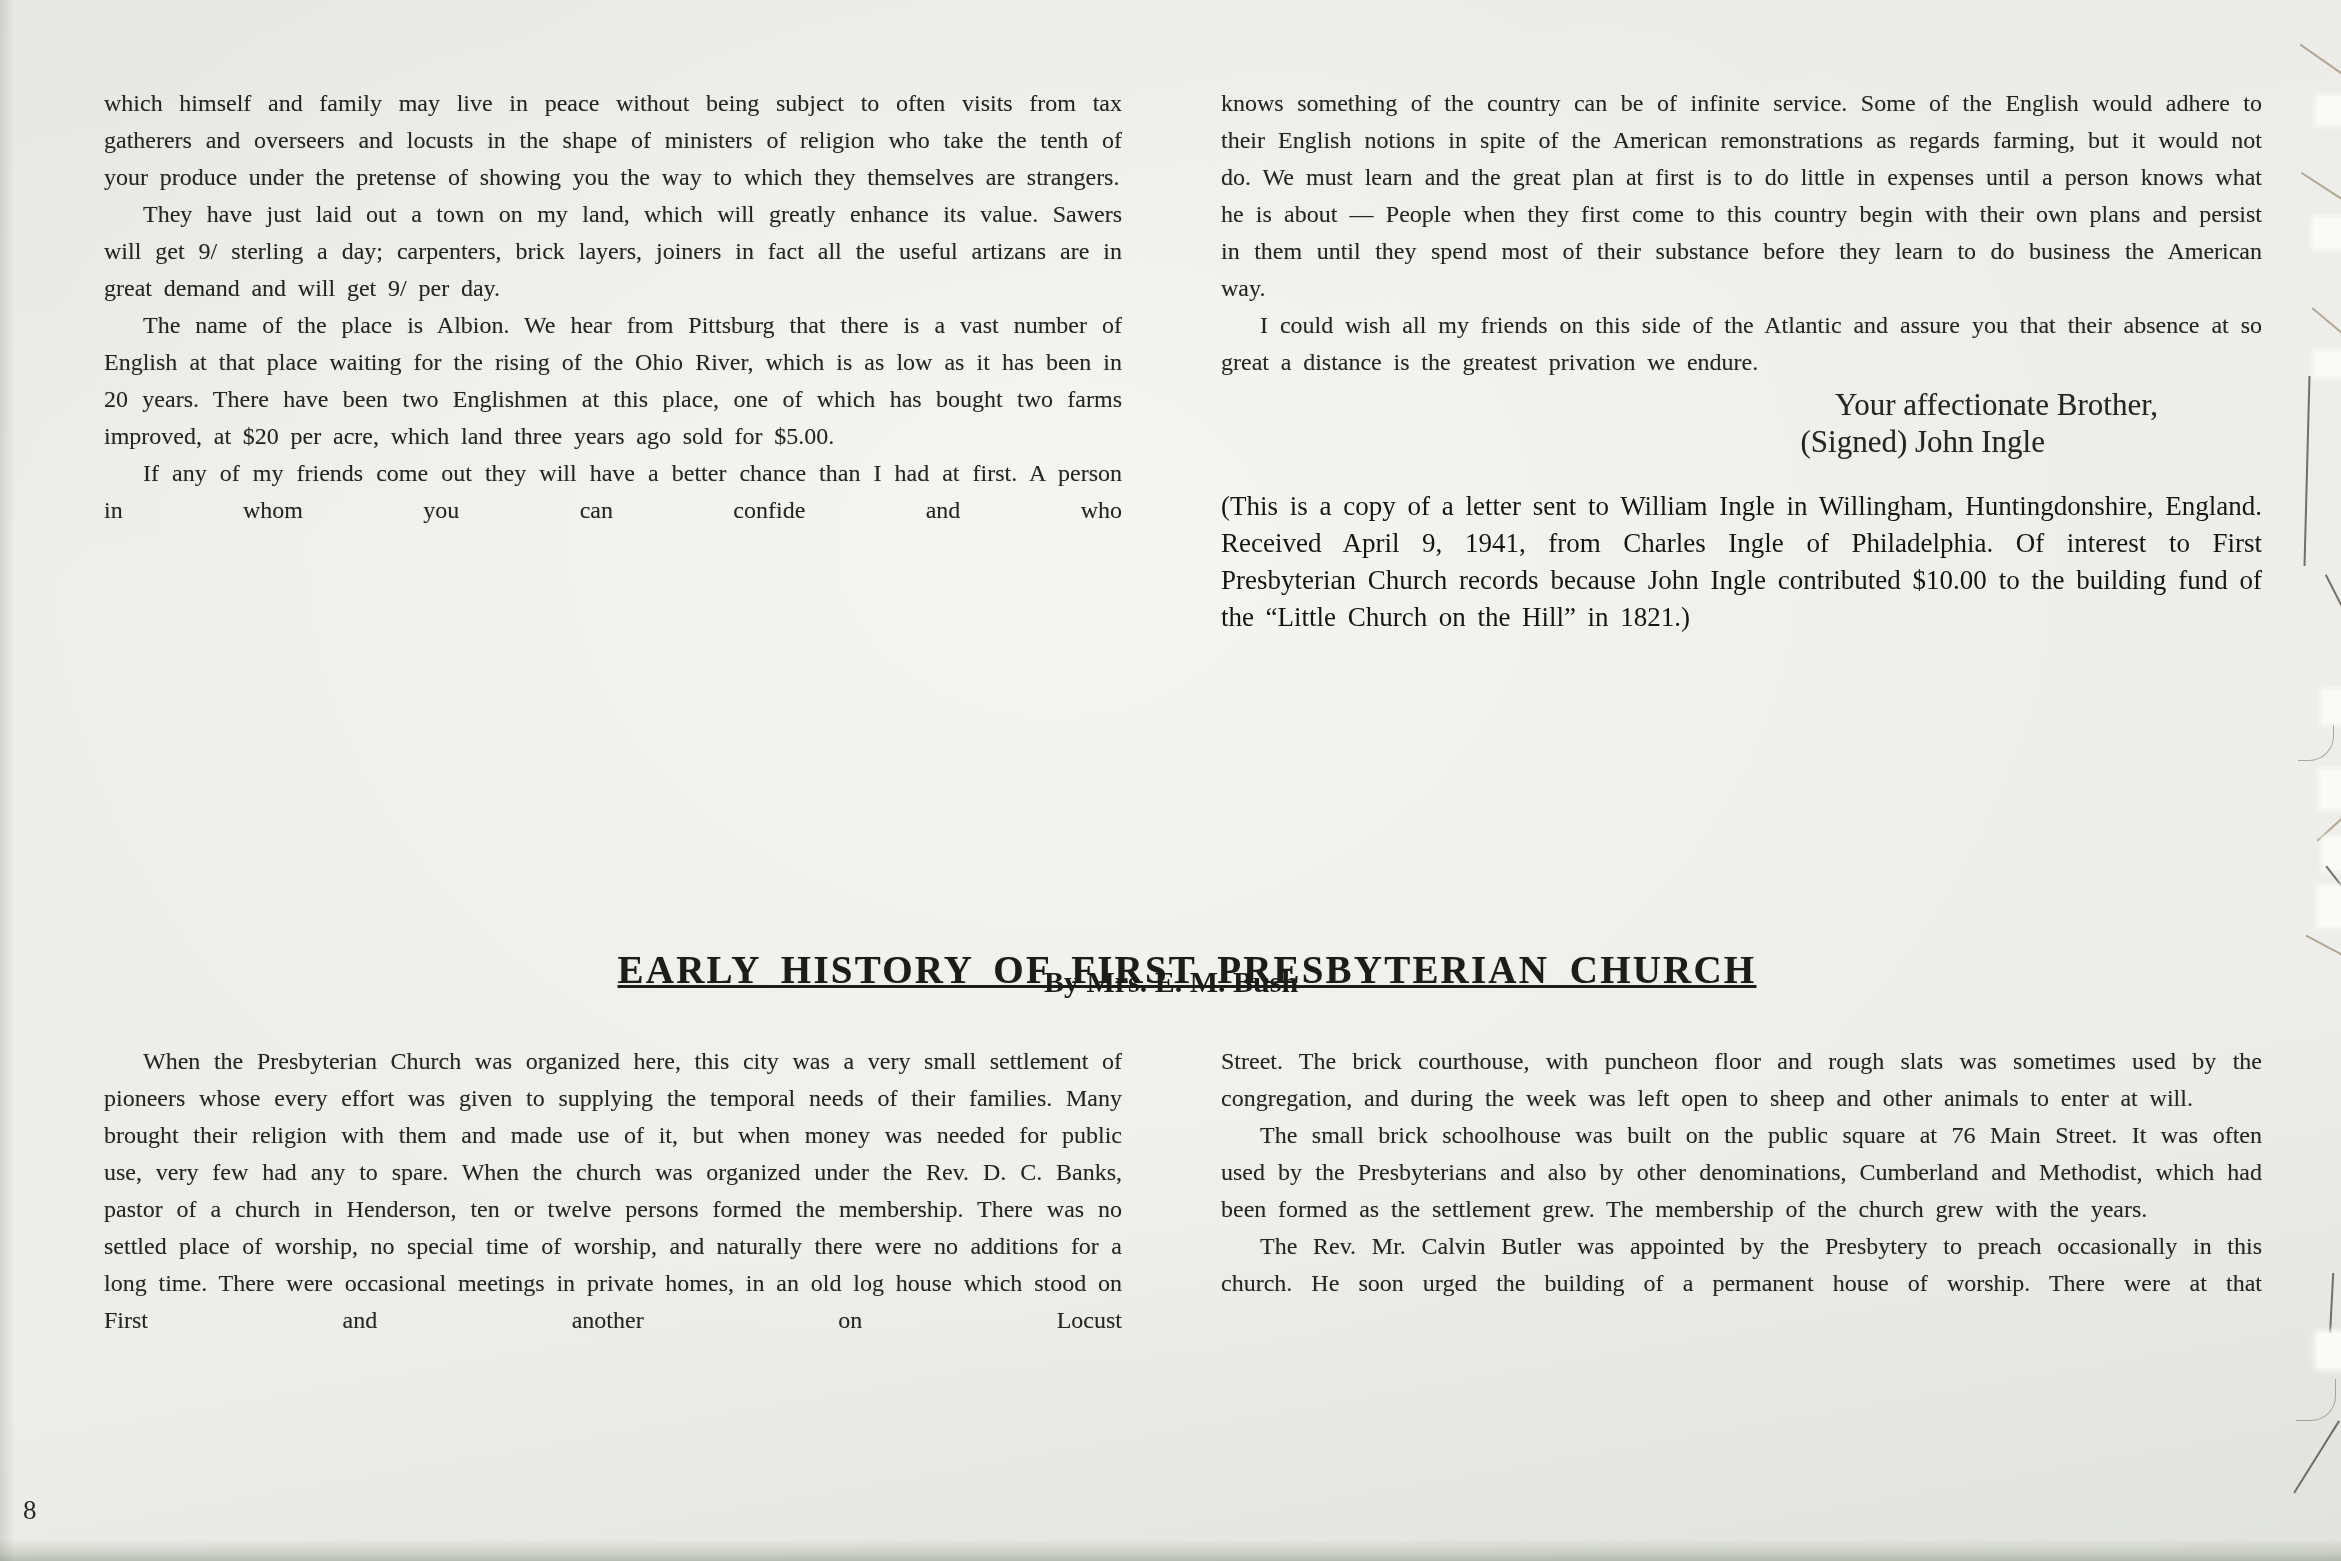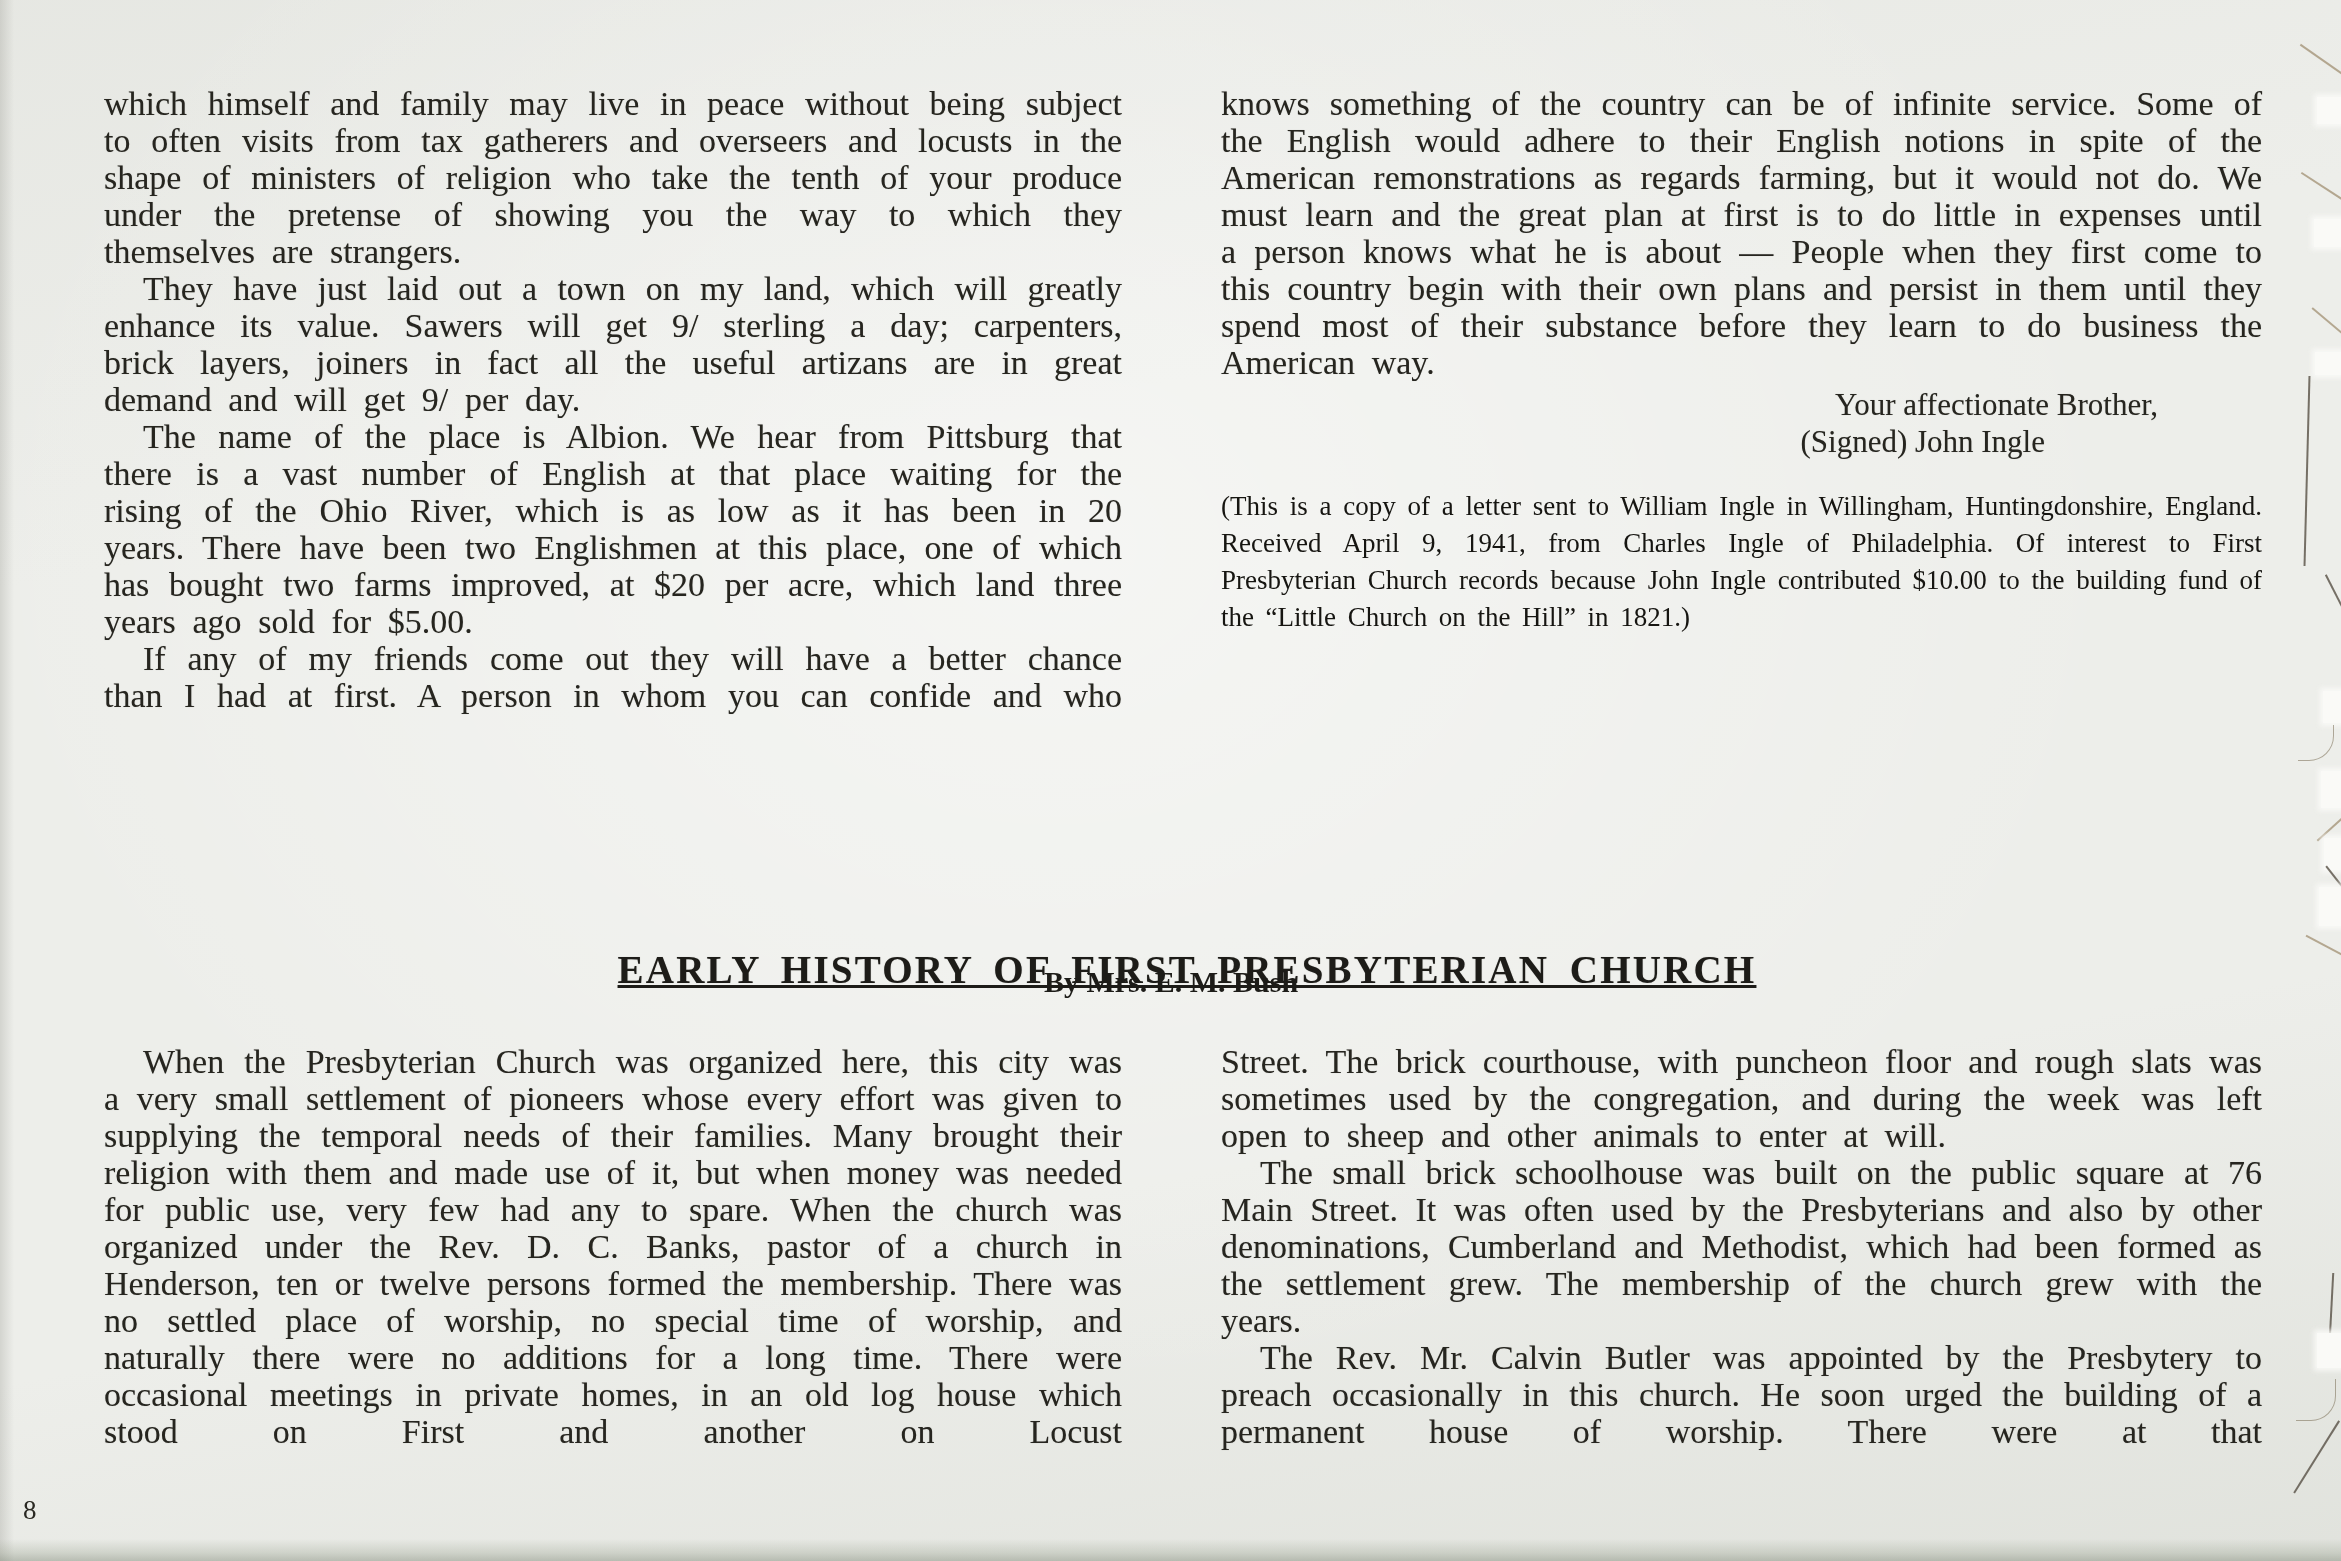--- a/index.html
+++ b/index.html
@@ -18,21 +18,21 @@
     overflow: hidden;
     font-family: "Liberation Serif", "DejaVu Serif", serif;
     color: #26251f;
   }
   .col {
     position: absolute;
     text-align: justify;
   }
   .col p.para {
     margin: 0;
-    font-size: 34px;
+    font-size: 24px;
     line-height: 37px;
     word-spacing: 0.24em;
     text-shadow: 0 0 0.9px rgba(45,44,38,0.25);
   }
   .col p.para.indent { text-indent: 39px; }
   .col p.para.flush { text-align-last: justify; }
   .letter-left  { left: 104px;  top: 85px; width: 1018px; }
   .letter-right { left: 1221px; top: 85px; width: 1041px; }
   .signature {
     margin-top: 5.3px;
@@ -118,20 +118,21 @@
   <section class="col letter-left">
       <p class="para">which himself and family may live in peace without being subject to often visits from tax gatherers and overseers and locusts in the shape of ministers of religion who take the tenth of your produce under the pretense of showing you the way to which they themselves are strangers.</p>
       <p class="para indent">They have just laid out a town on my land, which will greatly enhance its value. Sawers will get 9/ sterling a day; carpenters, brick layers, joiners in fact all the useful artizans are in great demand and will get 9/ per day.</p>
       <p class="para indent">The name of the place is Albion. We hear from Pittsburg that there is a vast number of English at that place waiting for the rising of the Ohio River, which is as low as it has been in 20 years. There have been two Englishmen at this place, one of which has bought two farms improved, at $20 per acre, which land three years ago sold for $5.00.</p>
       <p class="para indent flush">If any of my friends come out they will have a better chance than I had at first. A person in whom you can confide and who</p>
     </section>
 
   <section class="col letter-right">
     <div>
         <p class="para">knows something of the country can be of infinite service. Some of the English would adhere to their English notions in spite of the American remonstrations as regards farming, but it would not do. We must learn and the great plan at first is to do little in expenses until a person knows what he is about — People when they first come to this country begin with their own plans and persist in them until they spend most of their substance before they learn to do business the American way.</p>
+        <p class="para indent">I could wish all my friends on this side of the Atlantic and assure you that their absence at so great a distance is the greatest privation we endure.</p>
       </div>
     <div class="signature">
       <div class="sig1">Your affectionate Brother,</div>
       <div class="sig2">(Signed) John Ingle</div>
     </div>
     <p class="note">(This is a copy of a letter sent to William Ingle in Willingham, Huntingdonshire, England. Received April 9, 1941, from Charles Ingle of Philadelphia. Of interest to First Presbyterian Church records because John Ingle contributed $10.00 to the building fund of the “Little Church on the Hill” in 1821.)</p>
   </section>
 
   <h1 class="title">EARLY HISTORY OF FIRST PRESBYTERIAN CHURCH</h1>
   <h2 class="byline">By Mrs. E. M. Bush</h2>

